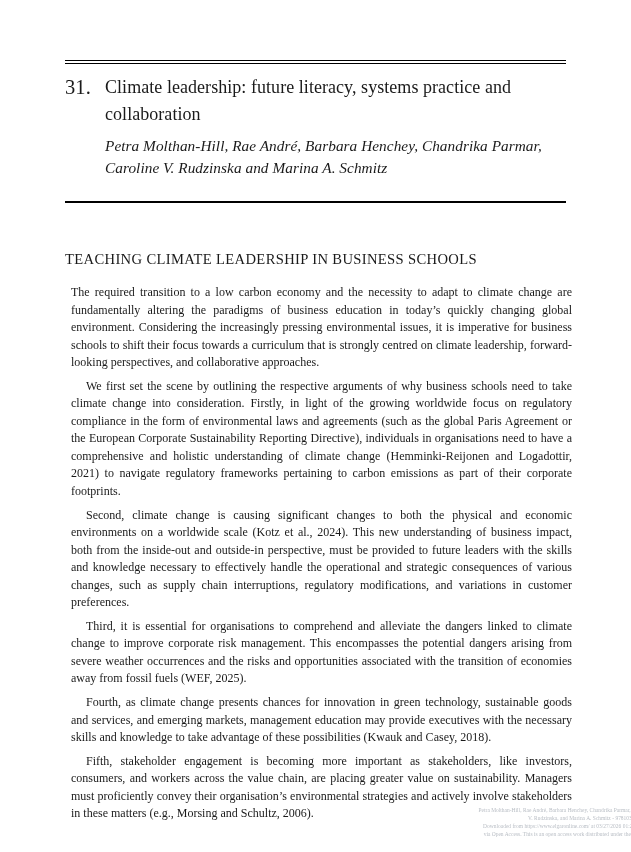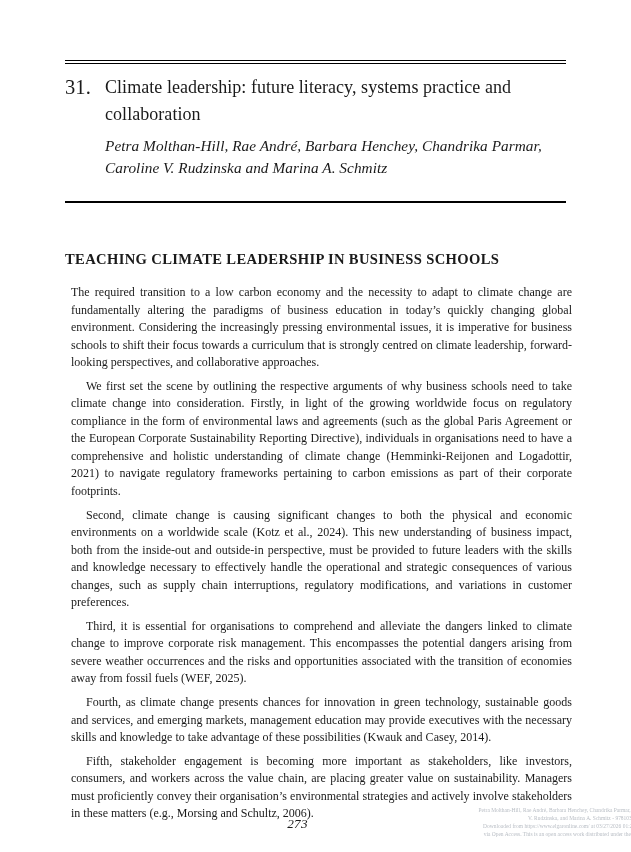--- a/index.html
+++ b/index.html
@@ -151,34 +151,31 @@
     <div class="title-row">
       <div class="chapter-number">31.</div>
       <h1 class="chapter-title" style="margin:0;font-weight:normal;">Climate leadership: future literacy, systems practice and collaboration</h1>
     </div>
 
     <div class="authors">Petra Molthan-Hill, Rae André, Barbara Henchey, Chandrika Parmar, Caroline V.  Rudzinska and Marina A. Schmitz</div>
   </div>
 
   <div class="rule-bottom"></div>
 
-  <h2 class="section-heading" style="margin:0;font-weight:bold;">TEACHING CLIMATE LEADERSHIP IN BUSINESS SCHOOLS</h2>
+  <h2 class="section-heading" style="margin:0;font-weight:normal;">TEACHING CLIMATE LEADERSHIP IN BUSINESS SCHOOLS</h2>
 
   <div class="body-text">
     <p>The required transition to a low carbon economy and the necessity to adapt to climate change are fundamentally altering the paradigms of business education in today’s quickly changing global environment. Considering the increasingly pressing environmental issues, it is imperative for business schools to shift their focus towards a curriculum that is strongly centred on climate leadership, forward-looking perspectives, and collaborative approaches.</p>
     <p class="indent">We first set the scene by outlining the respective arguments of why business schools need to take climate change into consideration. Firstly, in light of the growing worldwide focus on regulatory compliance in the form of environmental laws and agreements (such as the global Paris Agreement or the European Corporate Sustainability Reporting Directive), individuals in organisations need to have a comprehensive and holistic understanding of climate change (Hemminki-Reijonen and Logadottir, 2021) to navigate regulatory frameworks pertaining to carbon emissions as part of their corporate footprints.</p>
     <p class="indent">Second, climate change is causing significant changes to both the physical and economic environments on a worldwide scale (Kotz et al., 2024). This new understanding of business impact, both from the inside-out and outside-in perspective, must be provided to future leaders with the skills and knowledge necessary to effectively handle the operational and strategic consequences of various changes, such as supply chain interruptions, regulatory modifications, and variations in customer preferences.</p>
     <p class="indent">Third, it is essential for organisations to comprehend and alleviate the dangers linked to climate change to improve corporate risk management. This encompasses the potential dangers arising from severe weather occurrences and the risks and opportunities associated with the transition of economies away from fossil fuels (WEF, 2025).</p>
-    <p class="indent">Fourth, as climate change presents chances for innovation in green technology, sustainable goods and services, and emerging markets, management education may provide executives with the necessary skills and knowledge to take advantage of these possibilities (Kwauk and Casey, 2014).</p>
+    <p class="indent">Fourth, as climate change presents chances for innovation in green technology, sustainable goods and services, and emerging markets, management education may provide executives with the necessary skills and knowledge to take advantage of these possibilities (Kwauk and Casey, 2018).</p>
     <p class="indent">Fifth, stakeholder engagement is becoming more important as stakeholders, like investors, consumers, and workers across the value chain, are placing greater value on sustainability. Managers must proficiently convey their organisation’s environmental strategies and actively involve stakeholders in these matters (e.g., Morsing and Schultz, 2006).</p>
   </div>
 
-  <div class="page-number">
-    <span class="pn-inner">273</span>
-  </div>
 
   <div class="watermark">
     <div>Petra Molthan-Hill, Rae André, Barbara Henchey, Chandrika Parmar, Caroline</div>
     <div>V. Rudzinska, and Marina A. Schmitz - 9781035337170</div>
     <div>Downloaded from https://www.elgaronline.com/ at 03/27/2026 01:26:58AM</div>
     <div>via Open Access. This is an open access work distributed under the Creative</div>
   </div>
 
 </div>
 

